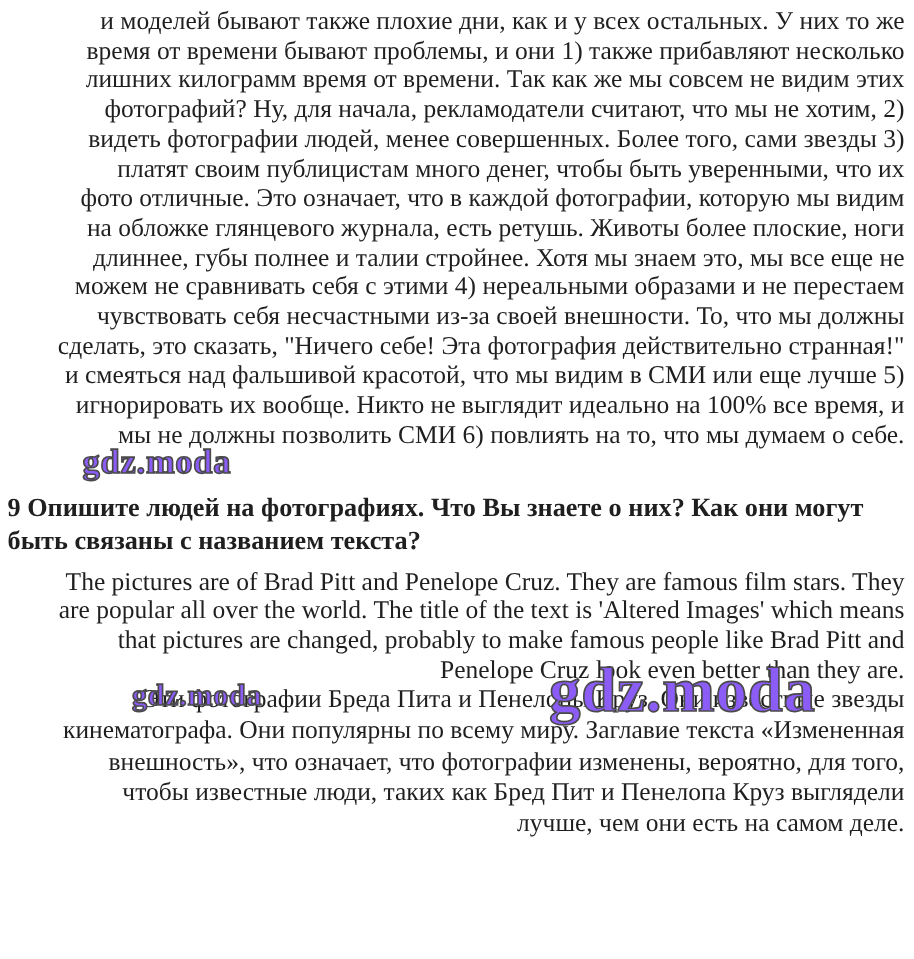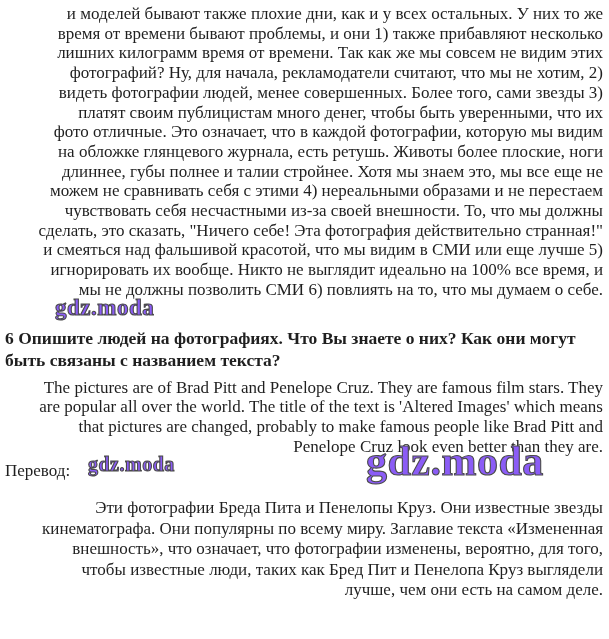--- a/index.html
+++ b/index.html
@@ -71,29 +71,28 @@
 фото отличные. Это означает, что в каждой фотографии, которую мы видим
 на обложке глянцевого журнала, есть ретушь. Животы более плоские, ноги
 длиннее, губы полнее и талии стройнее. Хотя мы знаем это, мы все еще не
 можем не сравнивать себя с этими 4) нереальными образами и не перестаем
 чувствовать себя несчастными из-за своей внешности. То, что мы должны
 сделать, это сказать, "Ничего себе! Эта фотография действительно странная!"
 и смеяться над фальшивой красотой, что мы видим в СМИ или еще лучше 5)
 игнорировать их вообще. Никто не выглядит идеально на 100% все время, и
 мы не должны позволить СМИ 6) повлиять на то, что мы думаем о себе.</p>
 
-  <p class="task-heading">6 Опишите людей на фотографиях. Что Вы знаете о них? Как они могут
+  <p class="task-heading">9 Опишите людей на фотографиях. Что Вы знаете о них? Как они могут
 быть связаны с названием текста?</p>
 
   <p class="para answer-para">The pictures are of Brad Pitt and Penelope Cruz. They are famous film stars. They
 are popular all over the world. The title of the text is 'Altered Images' which means
 that pictures are changed, probably to make famous people like Brad Pitt and
 Penelope Cruz look even better than they are.</p>
 
-  <p class="translation-label">Перевод:</p>
 
   <p class="para translation-para">Эти фотографии Бреда Пита и Пенелопы Круз. Они известные звезды
 кинематографа. Они популярны по всему миру. Заглавие текста «Измененная
 внешность», что означает, что фотографии изменены, вероятно, для того,
 чтобы известные люди, таких как Бред Пит и Пенелопа Круз выглядели
 лучше, чем они есть на самом деле.</p>
 
 </div>
 
 <span class="wm wm-small-1">gdz.moda</span>

